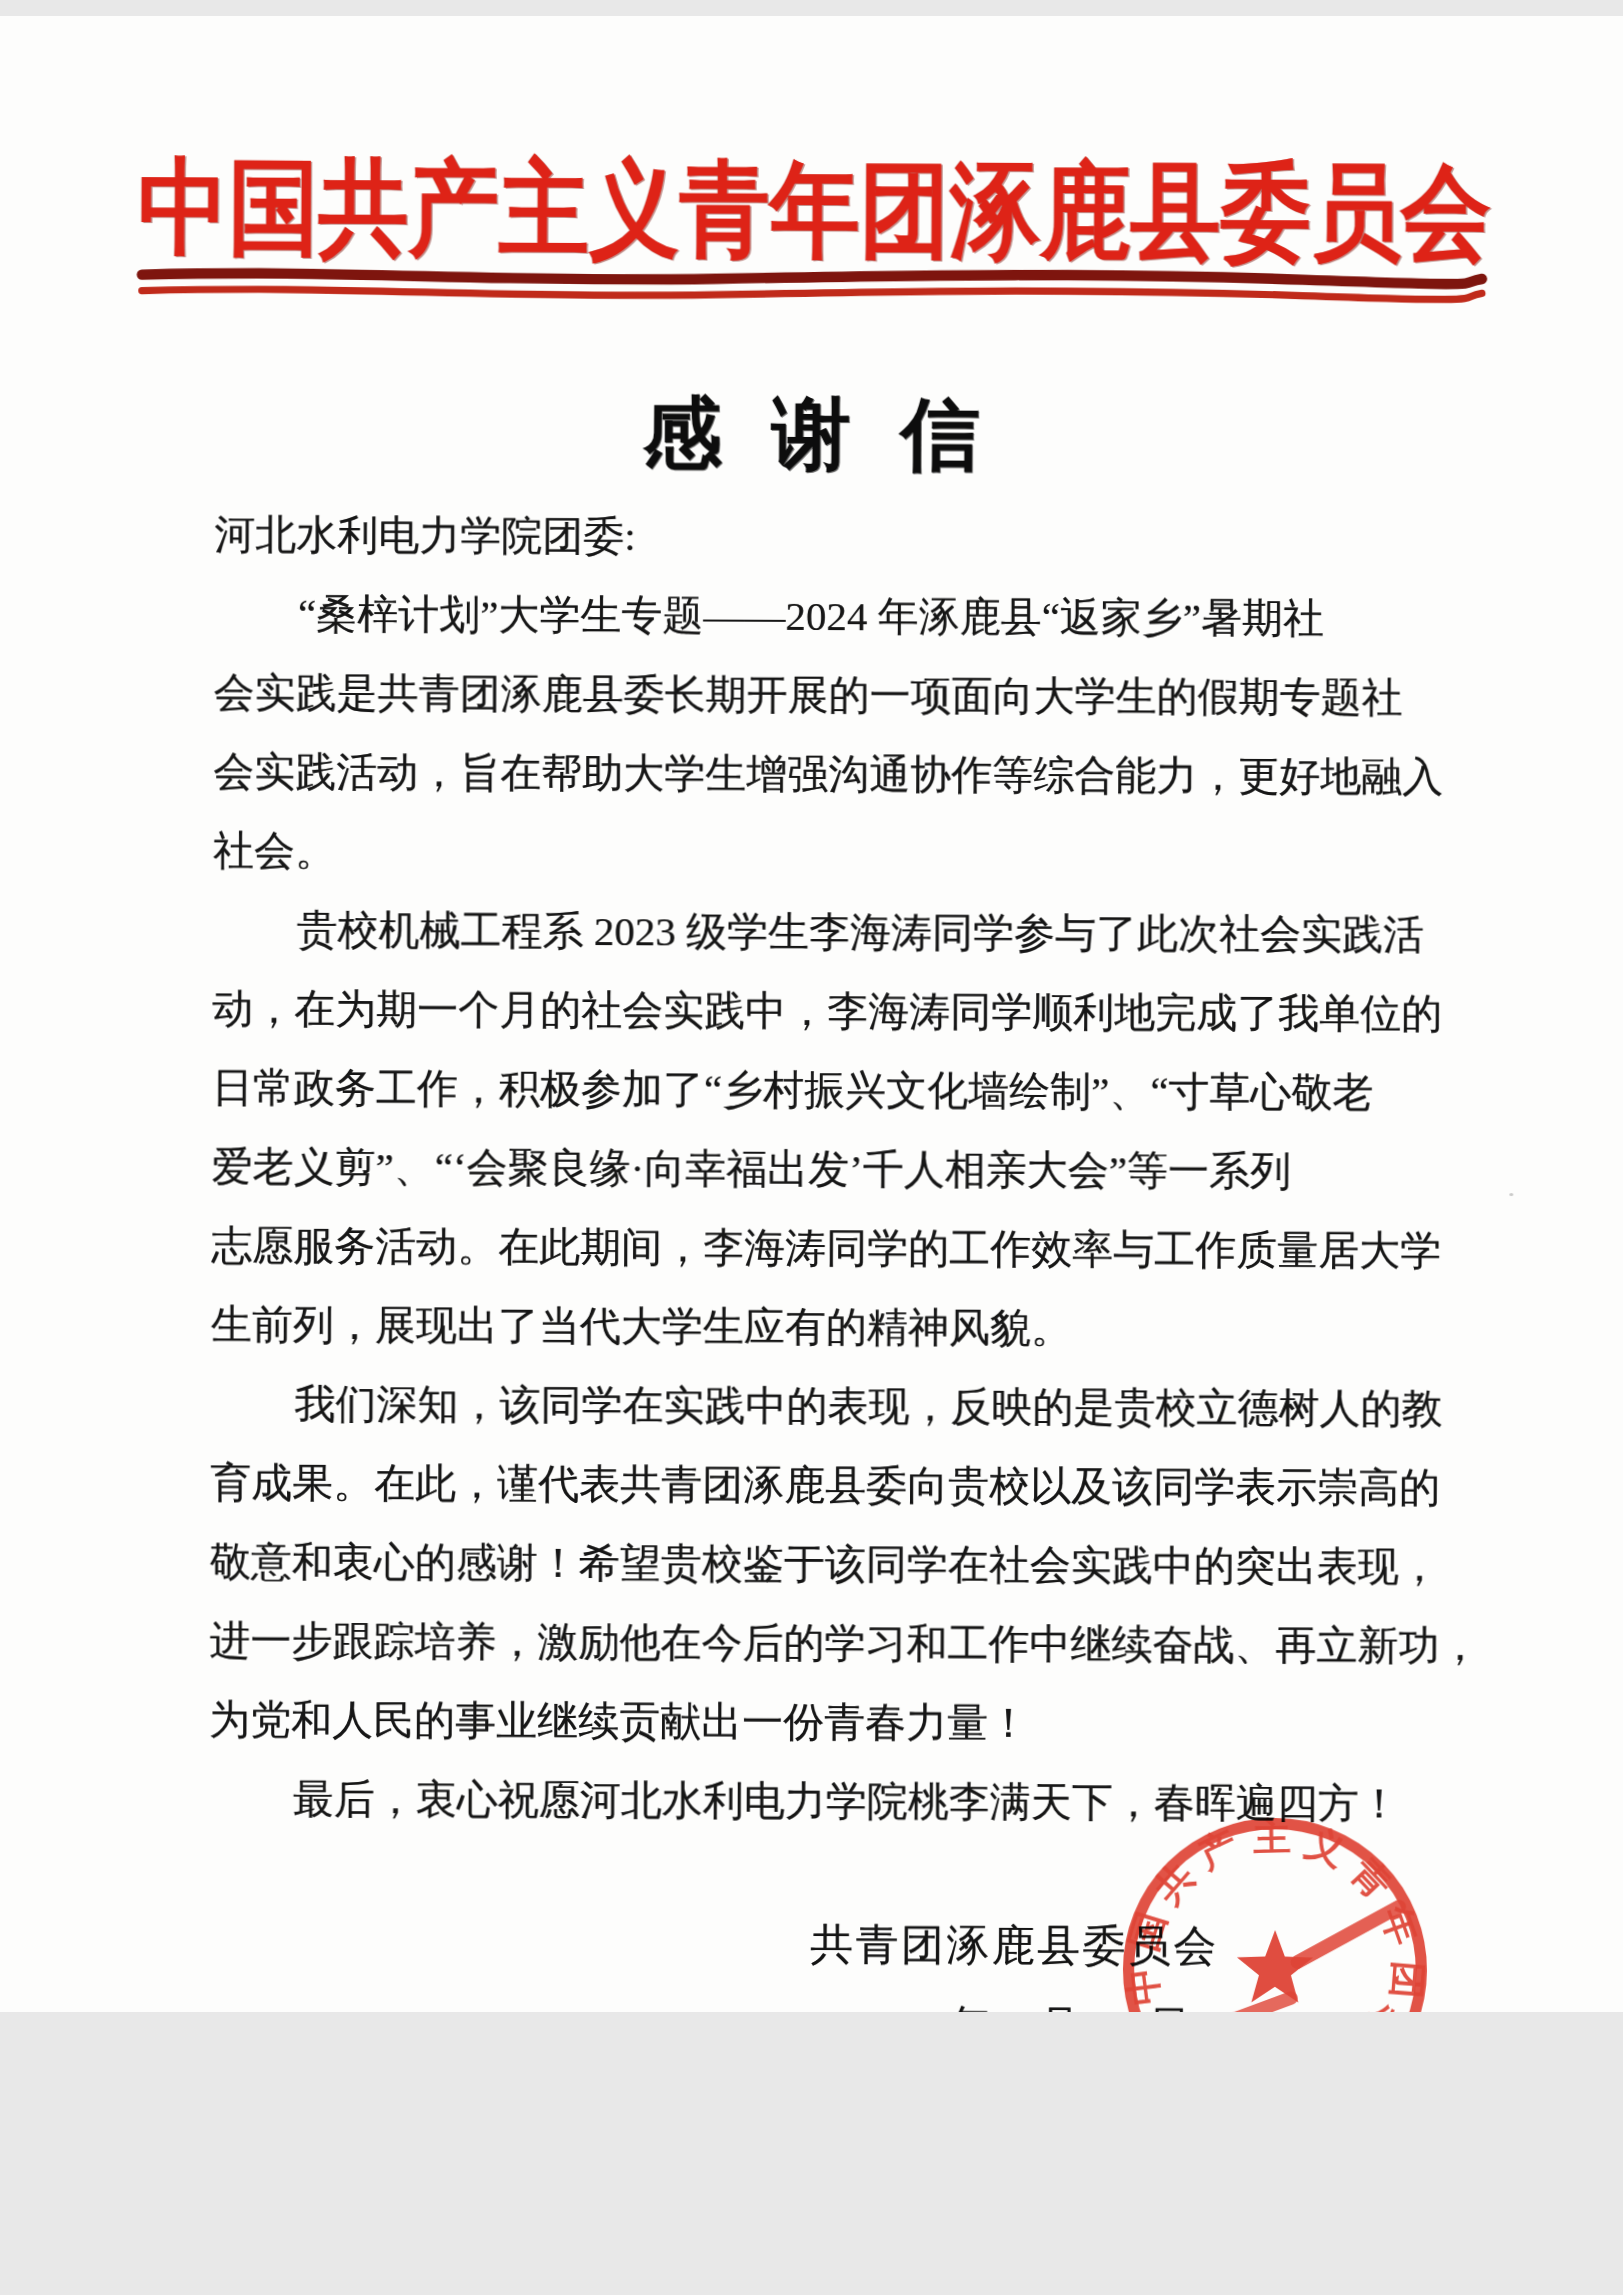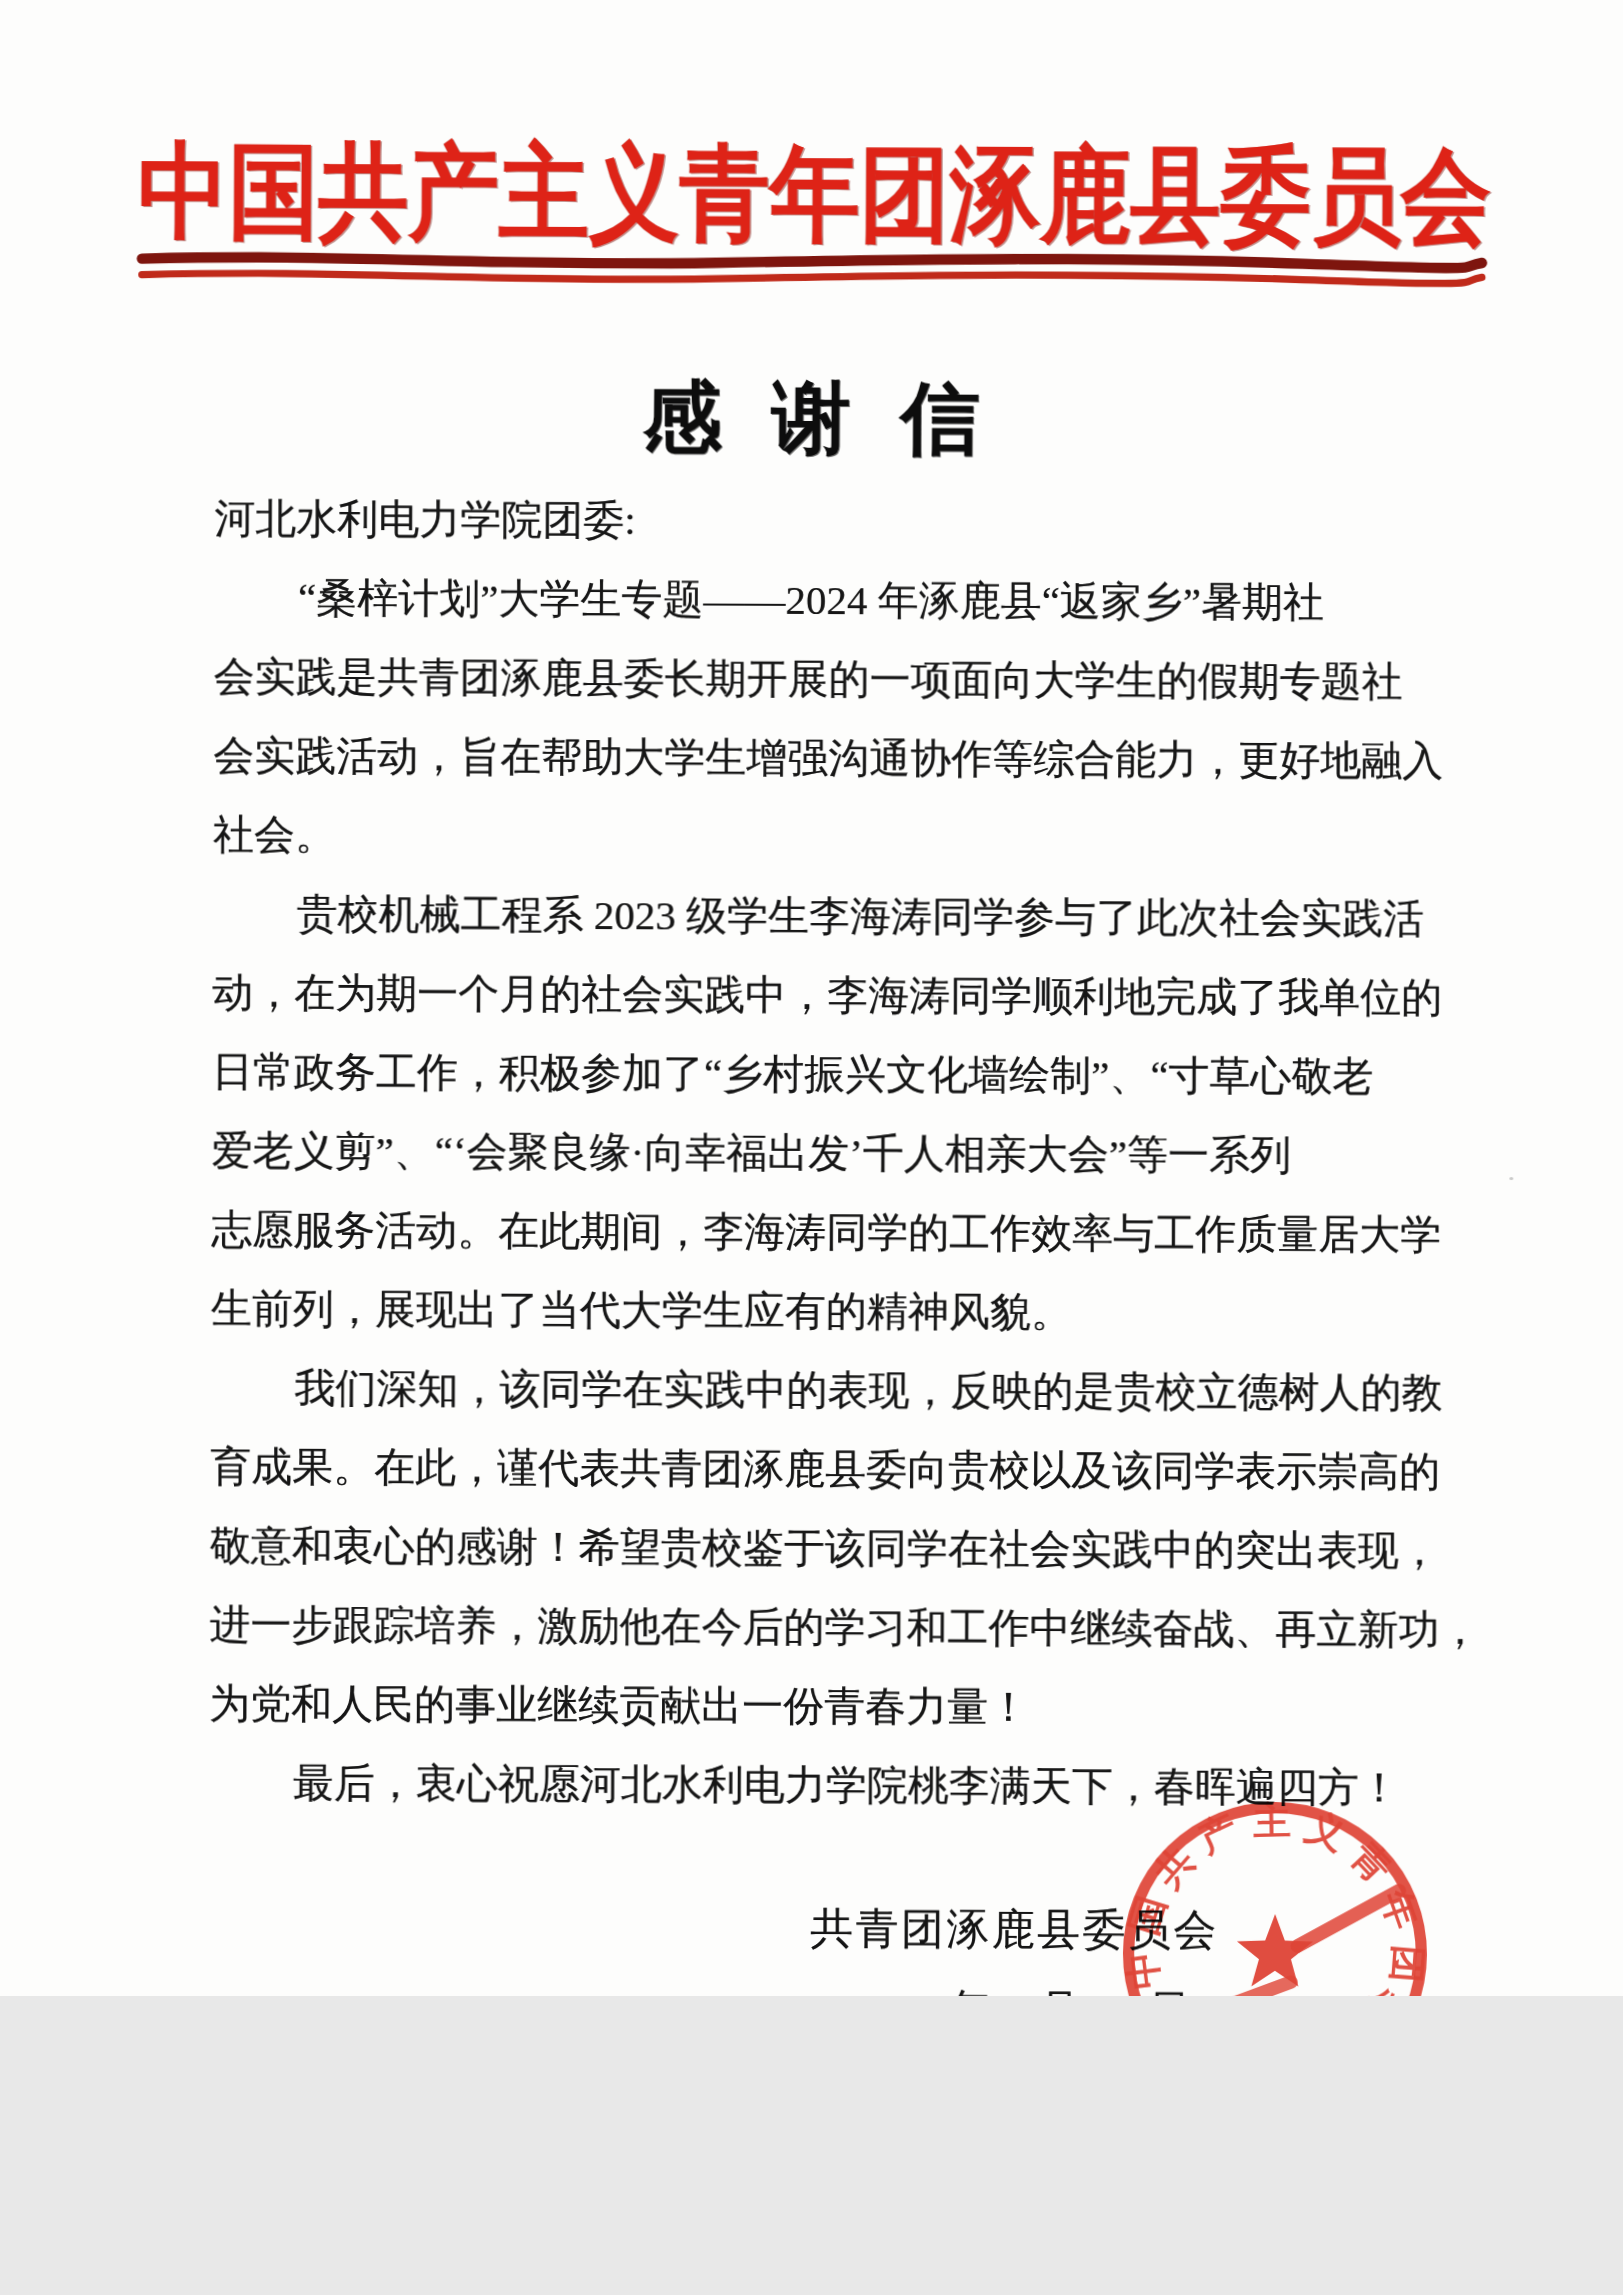--- a/index.html
+++ b/index.html
@@ -3,20 +3,21 @@
 <meta charset="utf-8">
 <style>
   html,body{margin:0;padding:0;background:#e8e8e8;}
   #page{
     position:relative;
     width:1624px;height:1996px;
     background:#fdfdfc;
     overflow:hidden;
     font-family:"Liberation Serif","DejaVu Serif",serif;
     color:#1c1c1c;
+    margin-top:16px;
   }
   #tilt{
     position:absolute;inset:0;
     transform:rotate(0.25deg);
     transform-origin:50% 40%;
   }
   
   .org-name{
     position:absolute;top:125px;left:0;width:1624px;
     text-align:center;white-space:nowrap;

